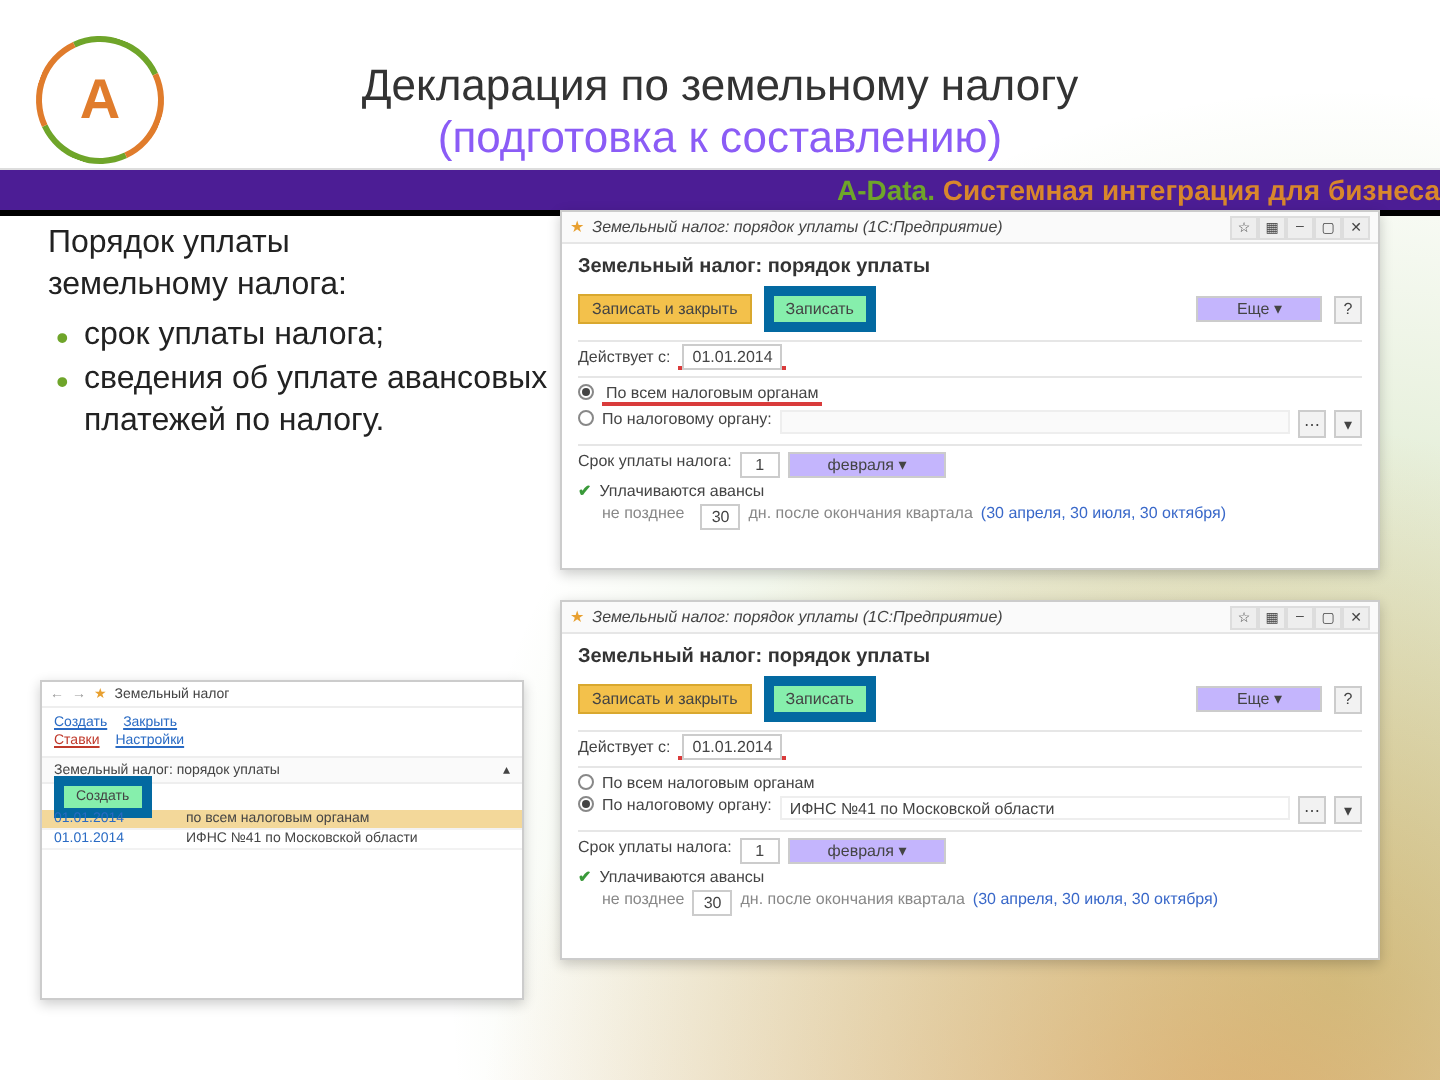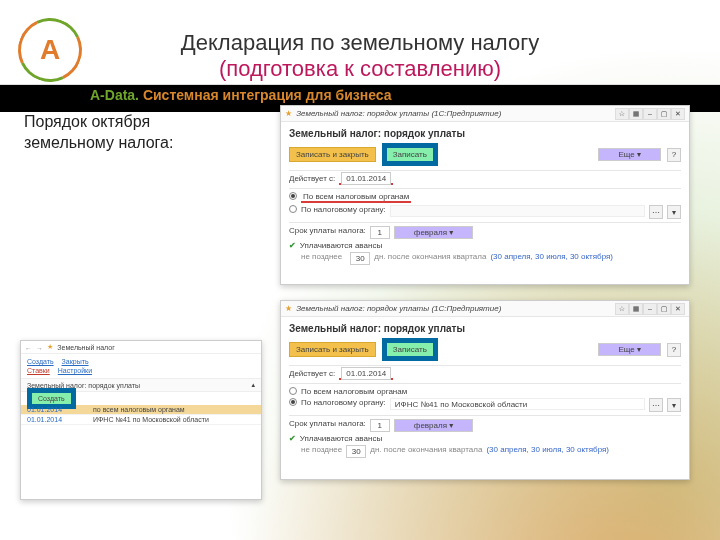--- a/index.html
+++ b/index.html
@@ -7,22 +7,22 @@
   
   
   .bg-swoosh { position: absolute; width: 900px; height: 900px; border-radius: 50%; z-index: 0; }
   .bg-green { background: radial-gradient(circle, rgba(107,163,40,0.4) 0%, rgba(107,163,40,0) 70%); right: -400px; bottom: -400px; }
   .bg-orange { background: radial-gradient(circle, rgba(238,127,42,0.5) 0%, rgba(238,127,42,0) 60%); right: -350px; bottom: -500px; }
 
   
   .header { position: relative; z-index: 2; padding: 6px 0 0 0; margin-top: 24px; }
   .title-wrap { text-align: center; }
   .title1 { font-size: 22px; color: #333; }
-  .title2 { font-size: 22px; color: #be185d; }
-  .sub-bar { background: #000000; border-top: 1px solid #ddd; border-bottom: 7px solid #000000; margin-top: 2px; padding: 2px 0 2px 90px; font-size: 14px; font-weight: bold; }
+  .title2 { font-size: 22px; color: #8b5cf6; }
+  .sub-bar { background: #4c1d95; border-top: 1px solid #ddd; border-bottom: 3px solid #000000; margin-top: 2px; padding: 2px 0 2px 90px; font-size: 14px; font-weight: bold; text-align: right; }
   .sub-a { color: #6fa52a; }
   .sub-b { color: #d8872c; }
 
   
   .logo { position: absolute; top: 18px; left: 18px; width: 64px; height: 64px; z-index: 3; }
   .logo-ring { width: 64px; height: 64px; border-radius: 50%; border: 3px solid; border-color: #6fa52a #e07c2c #6fa52a #e07c2c; transform: rotate(20deg); position: absolute; }
   .logo-a { position: absolute; width: 64px; height: 64px; display: flex; align-items: center; justify-content: center; color: #e07c2c; font-weight: bold; font-size: 28px; }
 
   
   .left-text { position: absolute; top: 112px; left: 24px; width: 250px; z-index: 2; font-size: 16px; color: #222; line-height: 1.3; }
@@ -92,22 +92,26 @@
   <div class="title-wrap">
     <div class="title1">Декларация по земельному налогу</div>
     <div class="title2">(подготовка к составлению)</div>
   </div>
   <div class="sub-bar">
     <span class="sub-a">A-Data.</span><span class="sub-b"> Системная интеграция для бизнеса</span>
   </div>
 </div>
 
 <div class="left-text">
-  <div>Порядок октября</div>
+  <div>Порядок уплаты</div>
   <div>земельному налога:</div>
+  <ul>
+    <li>срок уплаты налога;</li>
+    <li>сведения об уплате авансовых платежей по налогу.</li>
+  </ul>
 </div>
 
 <div id="win1" class="window">
   <div class="win-titlebar">
     <span class="tb-star">★</span>
     <span class="tb-title">Земельный налог: порядок уплаты (1С:Предприятие)</span>
     <div class="tb-btns">
       <div class="tb-btn">☆</div>
       <div class="tb-btn">▦</div>
       <div class="tb-btn">–</div>

